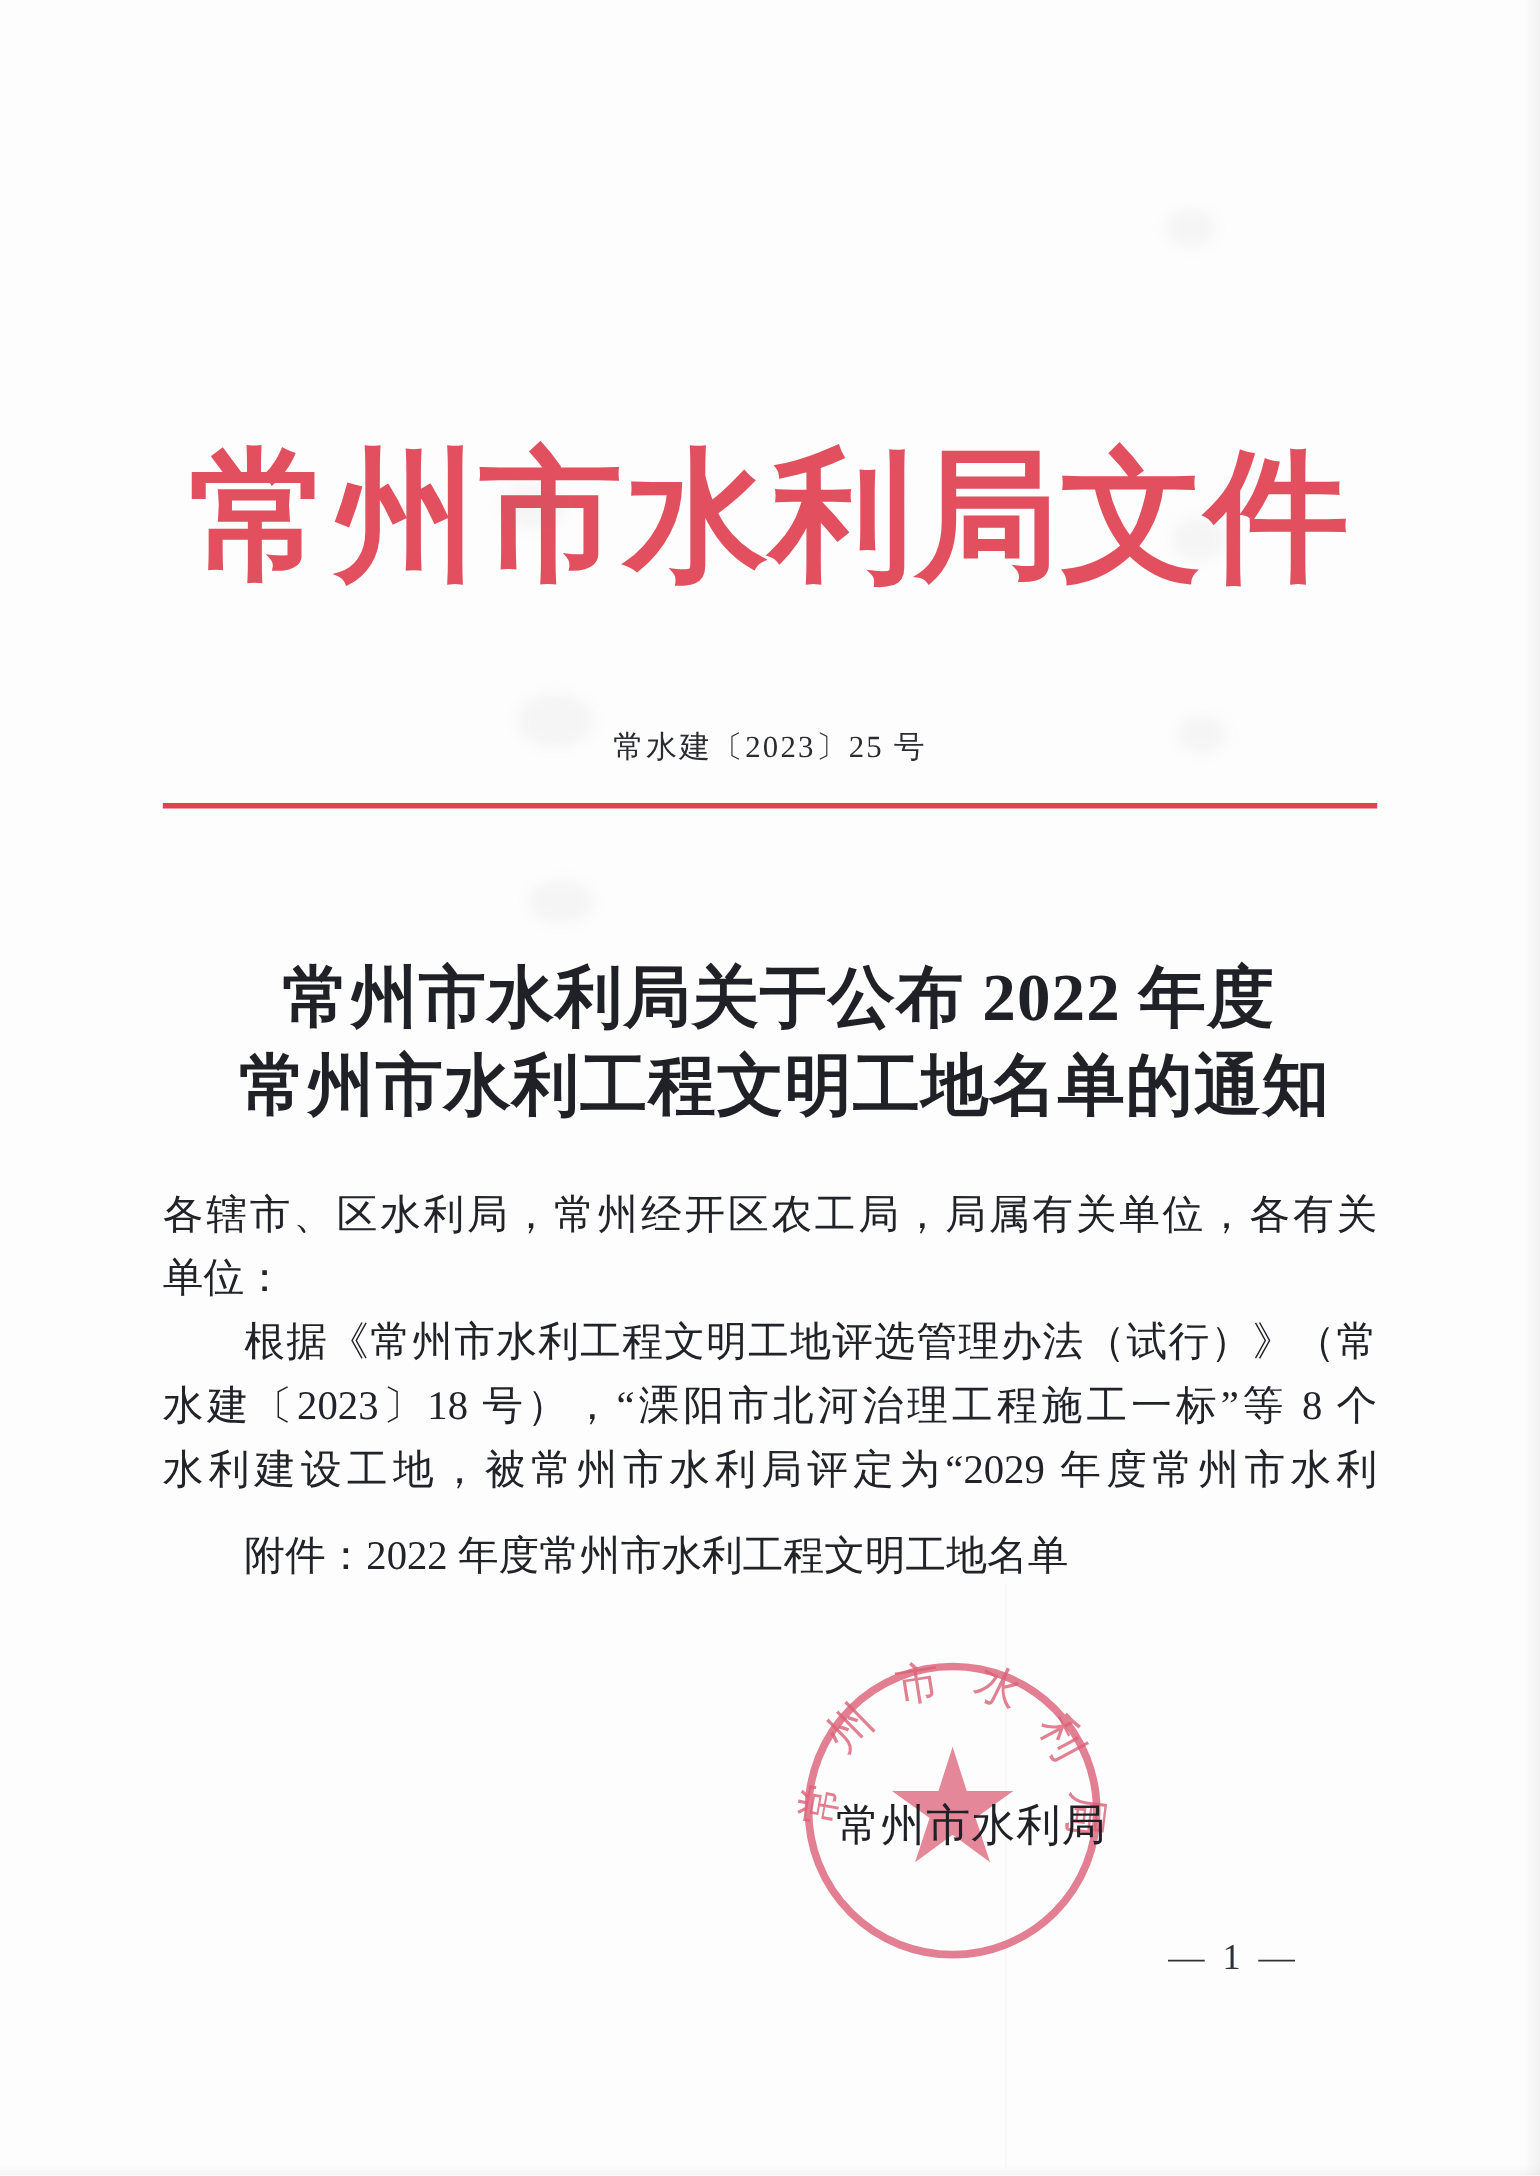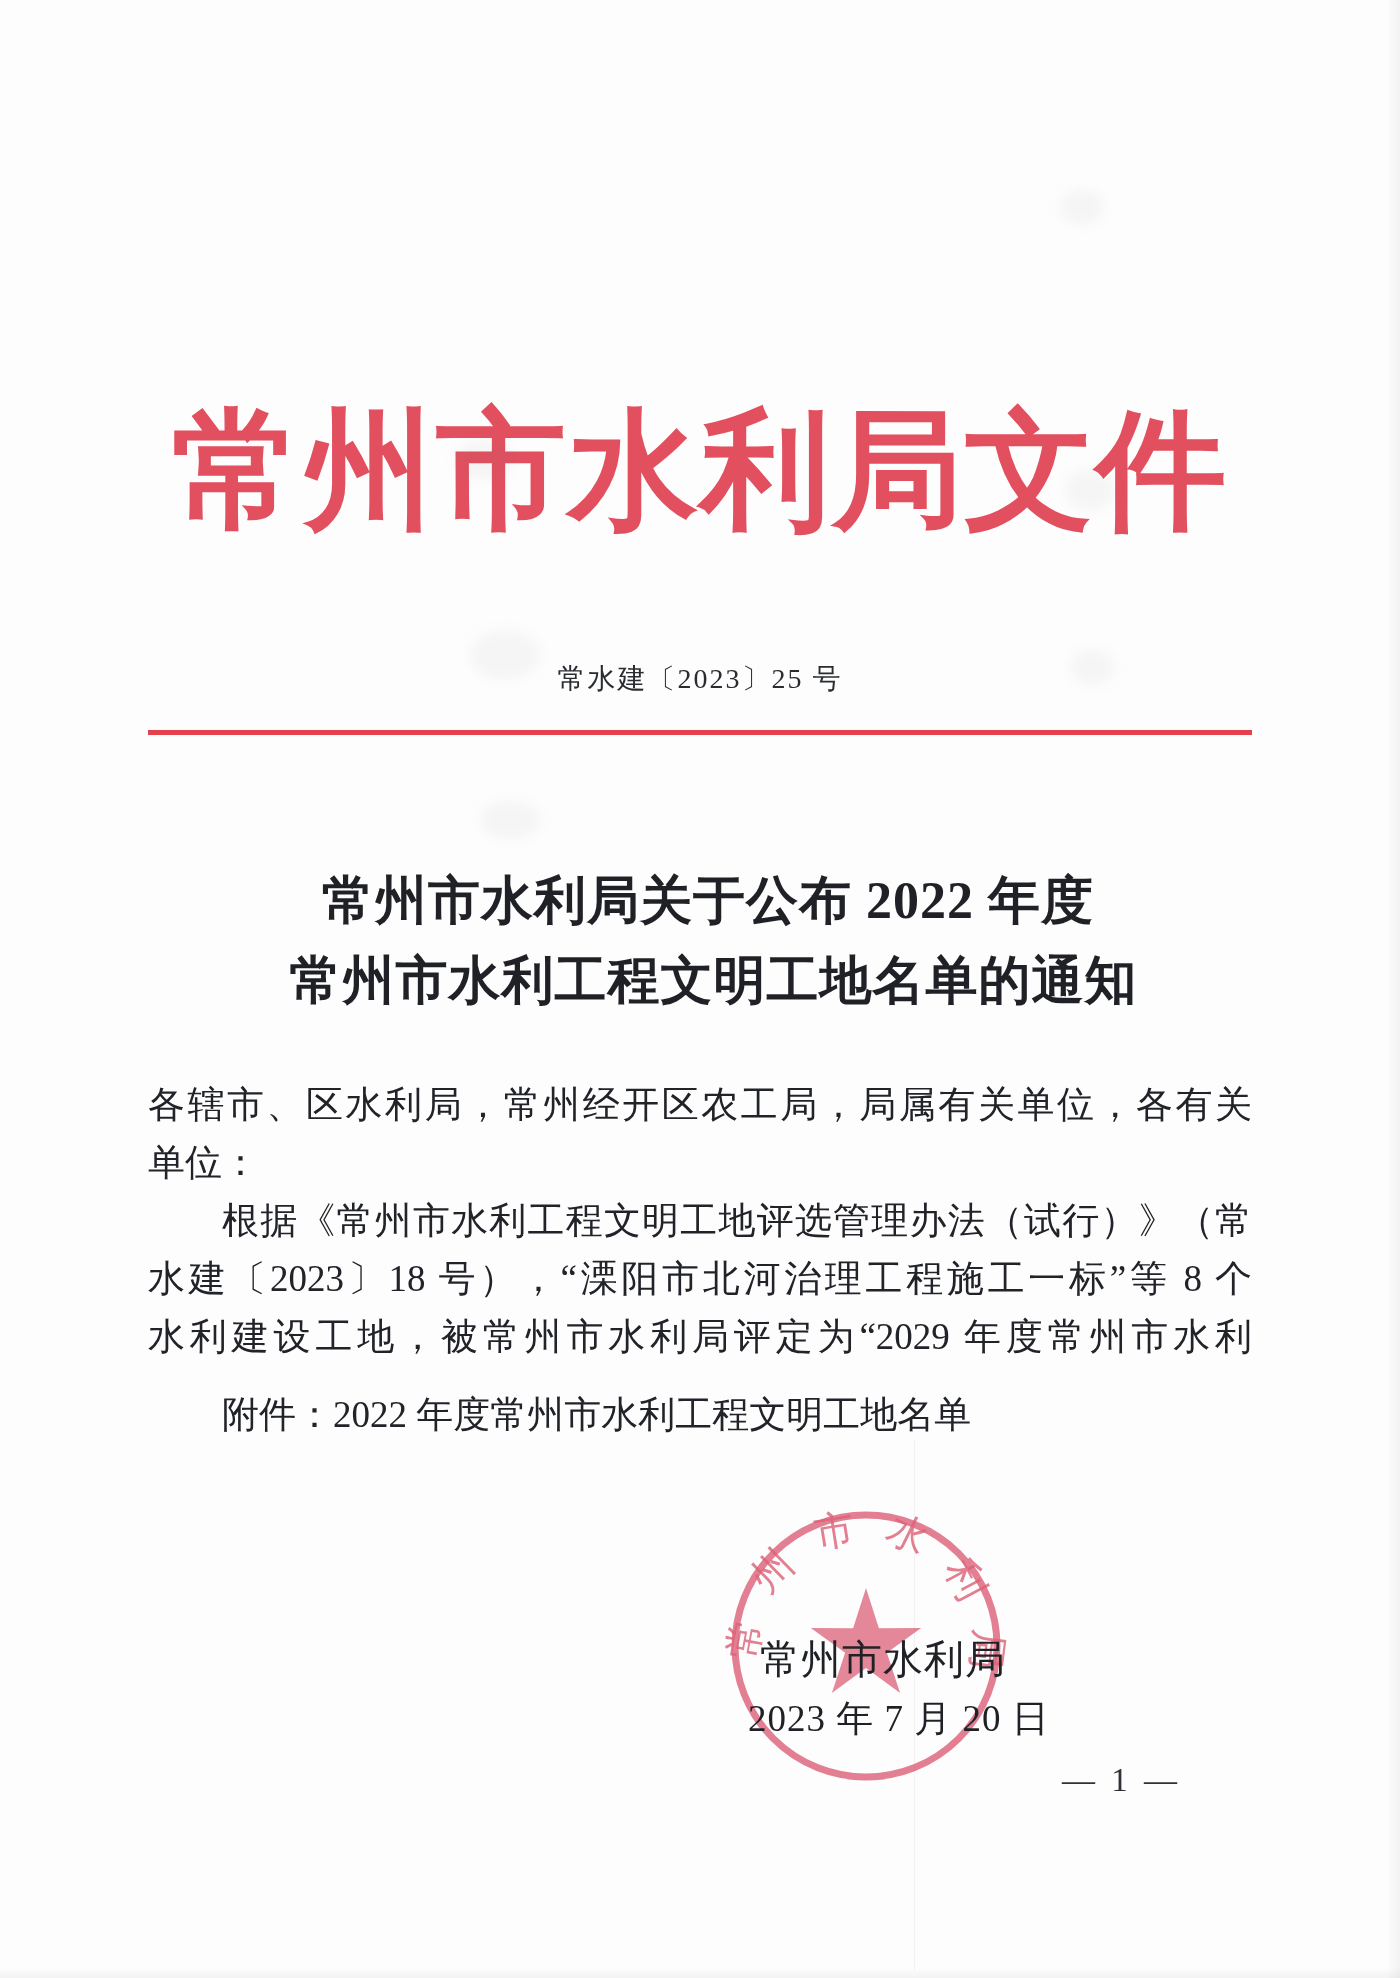--- a/index.html
+++ b/index.html
@@ -61,21 +61,21 @@
     left: 148px; top: 730px;
     width: 1104px; height: 5px;
     background: #e5404e;
   }
 
   
   .doc-title {
     position: absolute;
     left: 0; right: 0;
     text-align: center;
-    font-size: 52px;
+    font-size: 61px;
     font-weight: 700;
     color: #1f2126;
     letter-spacing: 1px;
     white-space: nowrap;
     padding-left: 16px;
   }
   .doc-title.l1 { top: 866px; }
   .doc-title.l2 { top: 946px; margin-left: 11px; }
 
   
@@ -168,21 +168,20 @@
     <polygon points="150,84 137.1,124.2 94.8,124.1 129.1,148.8 115.9,188.9 150,164 184.1,188.9 170.9,148.8 205.2,124.1 162.9,124.2" fill="#d64560" opacity="0.75"></polygon>
     <defs>
       <path id="sealArc" d="M 46.6,171.2 A 107,107 0 1 1 253.4,171.2" fill="none"></path>
     </defs>
     <text font-size="40" fill="#d64560" opacity="0.8" letter-spacing="26" style="font-family:&quot;Liberation Serif&quot;, serif;">
       <textPath href="#sealArc" startOffset="14">常州市水利局</textPath>
     </text>
   </svg>
 
   <div class="sig-org">常州市水利局</div>
-  <div class="sig-date">2023 年 7 月 20 日</div>
 
   <div class="page-number">— 1 —</div>
 
   <div class="artifact" style="left:455px; top:440px; width:60px; height:40px;"></div>
   <div class="artifact" style="left:470px; top:630px; width:70px; height:50px;"></div>
   <div class="artifact" style="left:480px; top:800px; width:60px; height:40px;"></div>
   <div class="artifact" style="left:1060px; top:190px; width:45px; height:35px;"></div>
   <div class="artifact" style="left:1065px; top:470px; width:50px; height:40px;"></div>
   <div class="artifact" style="left:1070px; top:650px; width:45px; height:35px;"></div>
   <div class="crease"></div>

